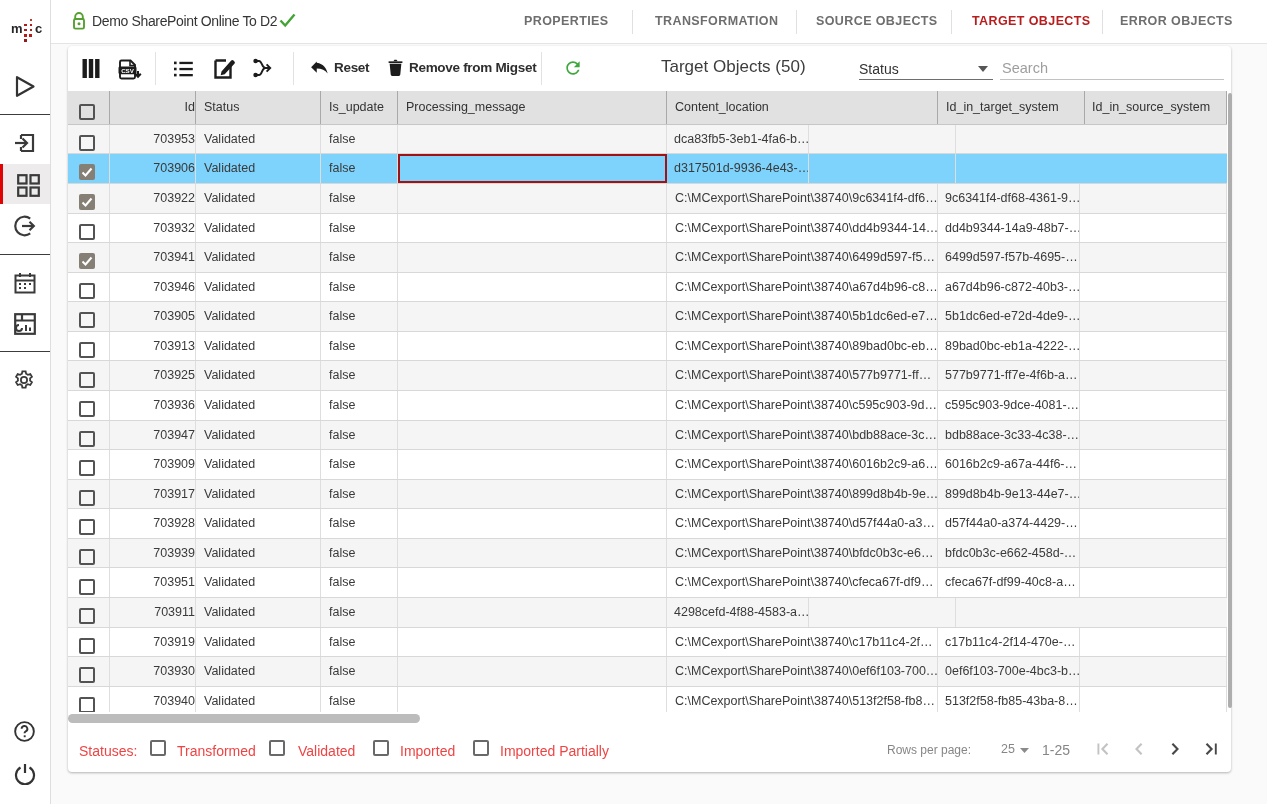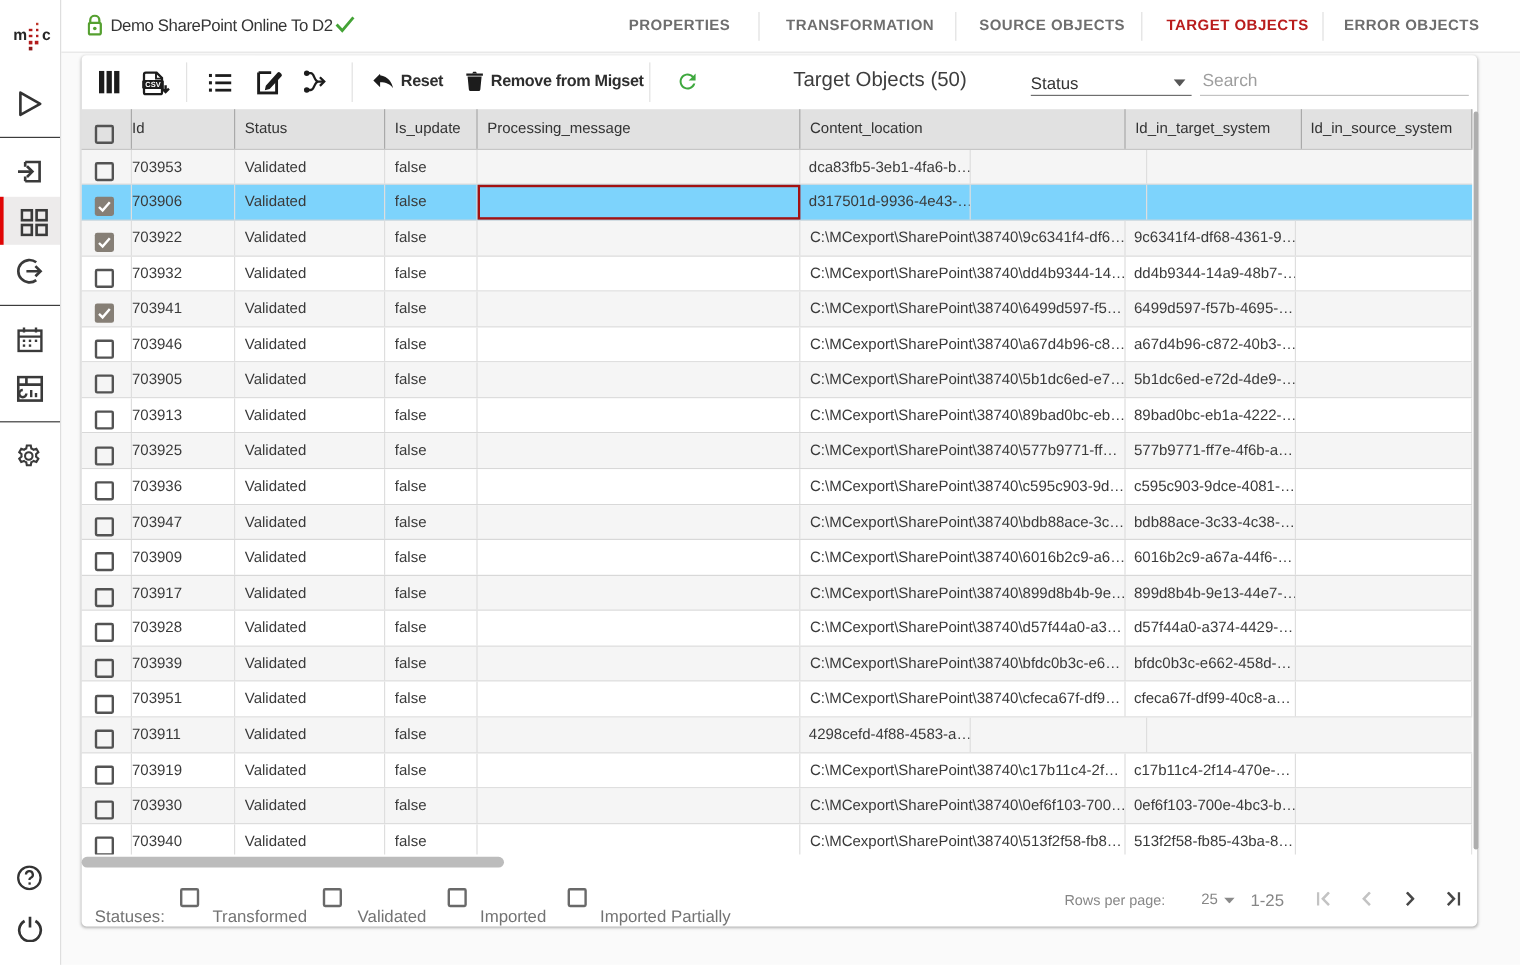--- a/index.html
+++ b/index.html
@@ -28,38 +28,38 @@
 #search-ul{position:absolute;left:932px;top:33px;width:224px;height:1px;background:#c2c2c2}
 
 #thead{position:absolute;left:0;top:45px;width:1159px;height:33.8px;background:#e1e1e1;border-bottom:1px solid #c6c6c6;font-size:12.5px;color:#333;display:flex}
 #thead .c{border-right:1px solid #a9a9a9;line-height:32px}
 #tbody{position:absolute;left:0;top:78.8px;width:1159px;height:587.2px;overflow:hidden}
 .row{position:relative;width:1159px;height:29.58px;border-bottom:1px solid #d8d8d8;background:#fff;font-size:12.5px;color:#3a3a3a;display:flex}
 .row.odd{background:#f5f5f5}
 .row.sel{background:#7dd3fc}
 .c{height:100%;overflow:hidden;white-space:nowrap;padding:0 0 0 8px;border-right:1px solid #dedede;line-height:28.6px;flex:none}
 .c0{width:42px;padding:0}
-.c1{width:86px;text-align:left;padding:0}
+.c1{width:86px;text-align:right;padding:0}
 .c2{width:125px}
 .c3{width:77px}
 .c4,.pm{width:269px}
 .c5{width:271px}
 .c6{width:142px;padding-left:7px}
 .c7{width:147px}
 .pm.red{border:2px solid #a21212;border-right:2px solid #a21212}
 .cb{display:inline-block;width:16px;height:16px;border:2px solid #535353;border-radius:2px;vertical-align:middle;margin:6.8px 0 0 11px;background:transparent}
 .cb.on{border:none;background:#867f76;width:16px;height:16px}
 .cb.on svg{width:16px;height:16px;display:block}
 
 #vscroll{position:absolute;left:1159.5px;top:47px;width:4px;height:615px;background:#aeaeae;border-radius:2px}
 #hscroll{position:absolute;left:0px;top:668px;width:352px;height:9px;background:#bcbcbc;border-radius:4.5px}
 
 #footer{position:absolute;left:0;top:666px;width:1163px;height:60px;font-size:14px;color:#3f3f3f}
 .fcb{position:absolute;top:28px;width:16px;height:16px;border:2px solid #696969;border-radius:2px}
-.flbl{position:absolute;top:43px;font-size:14px;color:#737373}
+.flbl{position:absolute;top:31px;font-size:14px;color:#ef4444}
 .fgray{position:absolute;font-size:12px;color:#868686}
 </style></head>
 <body>
 <div id="topbar"></div>
 <div id="sidebar">
 
   <div class="abs" id="logo" style="left:0;top:14px;width:50px;height:34px">
     <span class="abs" style="left:11px;top:6.5px;font-size:13px;font-weight:bold;color:#262626">m</span>
     <span class="abs" style="left:35px;top:6.5px;font-size:13px;font-weight:bold;color:#262626">c</span>
     <span class="abs" style="left:29.6px;top:4.5px;width:2.2px;height:2.2px;background:#c0392b"></span>

